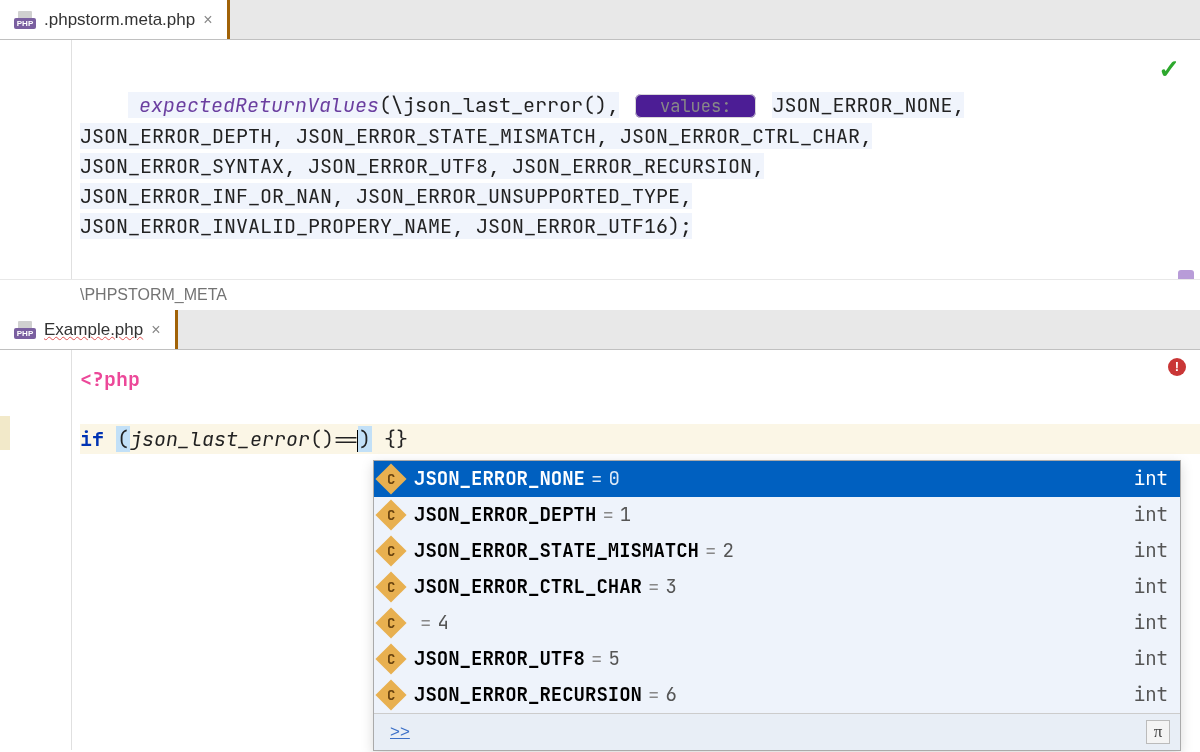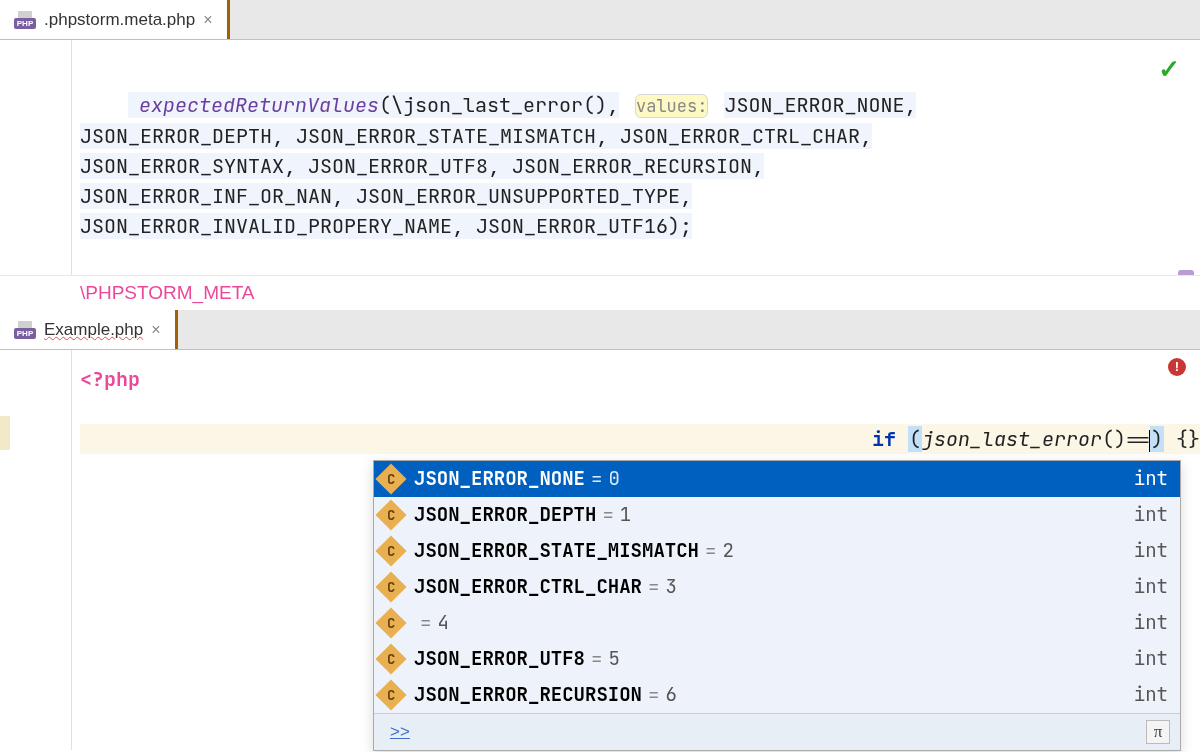--- a/index.html
+++ b/index.html
@@ -89,25 +89,25 @@
   position: relative;
 }
 .highlight-bg {
   background: #f0f4fc;
   display: inline;
 }
 .fn-purple { color: #6b3fa0; font-style: italic; padding-left: 11px; }
 .kw-blue { color: #0033b3; font-weight: bold; }
 .op-blue { color: #ec4899; }
 .hint-pill {
-  background: #fef9c3;
+  background: #4c1d95;
   border: 1px solid #d8d8d8;
   border-radius: 6px;
   color: #888;
-  padding: 0 0;
+  padding: 0 24px;
   font-size: 17px;
   margin: 0 4px;
 }
 .check-icon {
   position: absolute;
   top: 14px;
   right: 20px;
   color: #2da82d;
   font-size: 26px;
   font-weight: bold;
@@ -131,35 +131,34 @@
   right: 6px;
   top: 230px;
   width: 16px;
   height: 28px;
   background: #b89cd8;
   border-radius: 3px;
 }
 .breadcrumb-bar {
   padding: 6px 80px;
   font-family: "Segoe UI", Arial, sans-serif;
-  font-size: 19px;
-  color: #ec4899;
+  font-size: 16px;
+  color: #737373;
   border-top: 1px solid #e8e8e8;
   background: #fff;
 }
 .pane-top { height: 310px; display:flex; flex-direction:column; }
 .pane-top .code-area { flex: 1; overflow: hidden; }
 .bottom-code {
   padding-top: 14px;
 }
 .if-line-bg {
   background: #fbf6e6;
   display: block;
   width: 100%;
-  text-align: right;
 }
 .cursor-caret {
   border-left: 2px solid #000;
   display: inline-block;
   height: 22px;
   vertical-align: middle;
   margin: 0 -1px;
 }
 .paren-hl {
   background: #c2e0f7;

